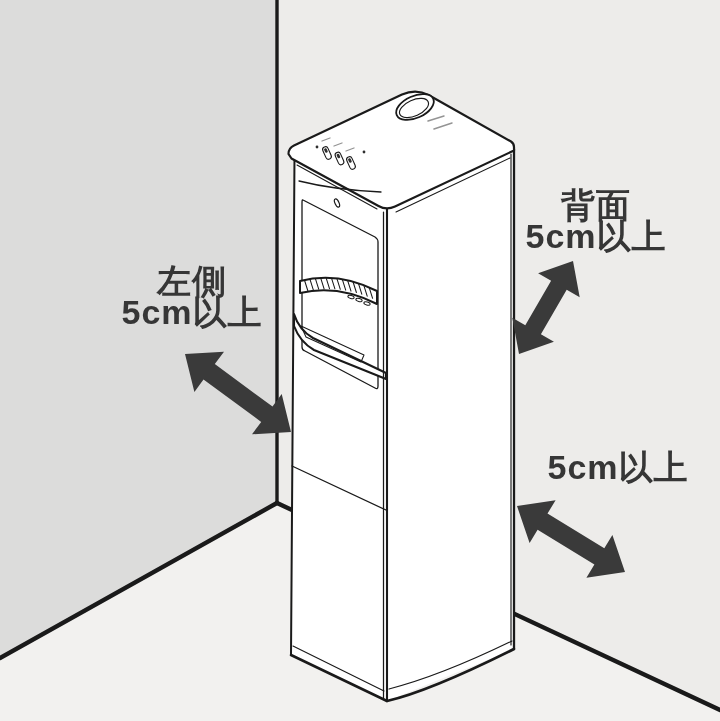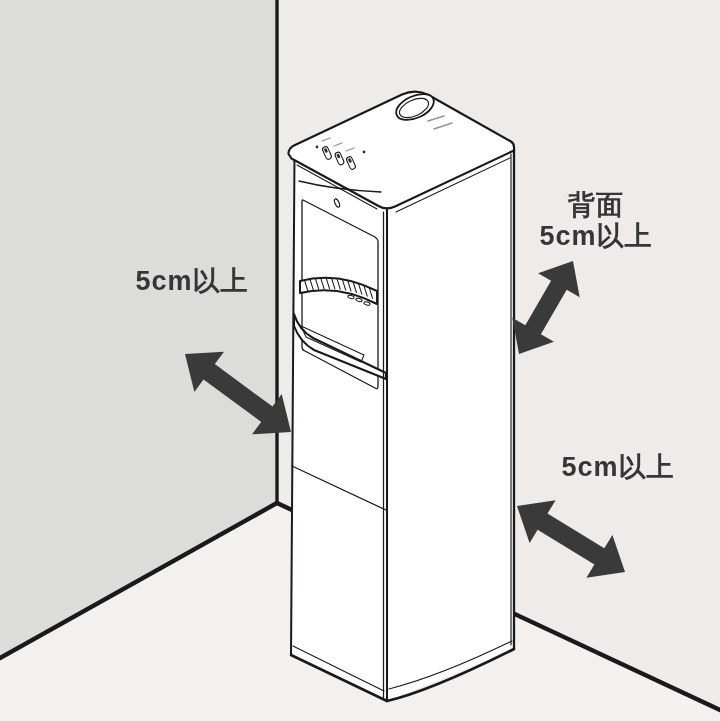--- a/index.html
+++ b/index.html
@@ -8,21 +8,21 @@
   }
   html,body{margin:0;padding:0;background:#fff}
   .scene{
     position:relative;width:720px;height:721px;overflow:hidden;
     background:var(--right-wall);
     font-family:"Liberation Sans","DejaVu Sans",sans-serif;
   }
   .scene svg{position:absolute;left:0;top:0}
   .label{
     position:absolute;transform:translateX(-50%);
-    text-align:center;font-weight:700;font-size:27px;line-height:31px;
+    text-align:center;font-weight:700;font-size:34px;line-height:31px;
     color:var(--text);letter-spacing:1px;white-space:nowrap;
   }
   
   .f-lw{fill:var(--left-wall)} .f-fl{fill:var(--floor)} .f-rw{fill:var(--right-wall)}
   .f-dev{fill:var(--device)}
   .ln{stroke:var(--line);fill:none;stroke-linecap:round;stroke-linejoin:round}
   .lnf{stroke:var(--line);fill:var(--device);stroke-linejoin:round}
   .gray{stroke:#949494;fill:none;stroke-linecap:round}
   .dark{fill:#2e2e2e}
   .arrow{fill:var(--arrow)}
@@ -131,20 +131,21 @@
     </g>
 
     <g>
       <polygon class="arrow" points="185,354 224,351.7 214.8,364.1 272.5,406.6 281.7,394.1 291,432 252,434.3 261.2,421.9 203.5,379.4 194.4,391.9"></polygon>
       <polygon class="arrow" points="573,261 579.7,297.2 566.7,289.7 540.9,334.3 553.9,341.8 519,354 512.3,317.8 525.3,325.3 551.1,280.7 538.1,273.2"></polygon>
       <polygon class="arrow" points="517,506 555.6,500.3 547.5,513.5 604.3,548.3 612.4,535.1 625,572 586.4,577.7 594.4,564.5 537.6,529.7 529.6,542.9"></polygon>
     </g>
   </svg>
 
   <div class="label" style="left:192px;top:266px">
+    <div>左側</div>
     <div>5cm以上</div>
   </div>
 
   <div class="label" style="left:596px;top:190px">
     <div>背面</div>
     <div>5cm以上</div>
   </div>
 
   <div class="label" style="left:618px;top:452px">
     <div>5cm以上</div>

